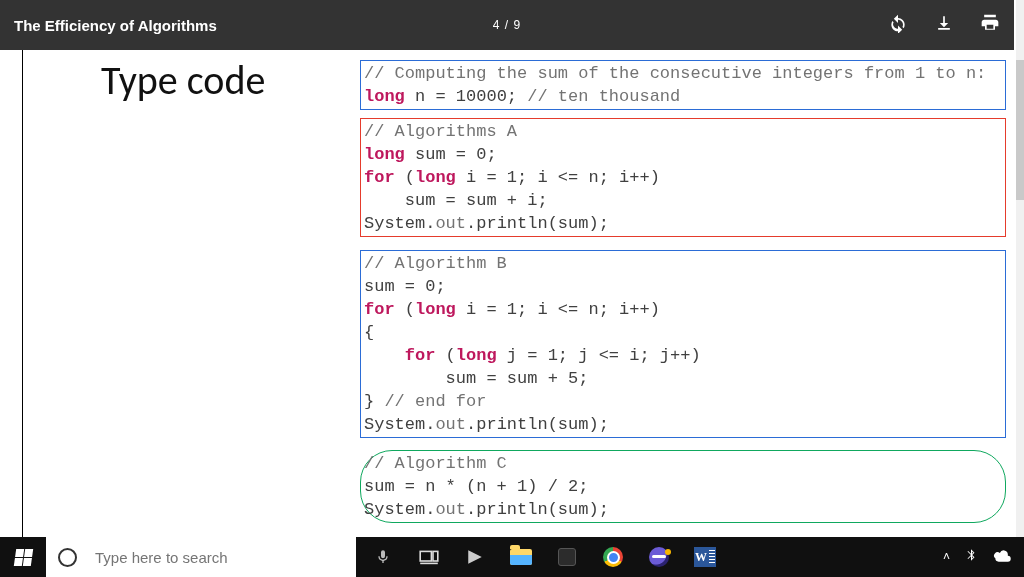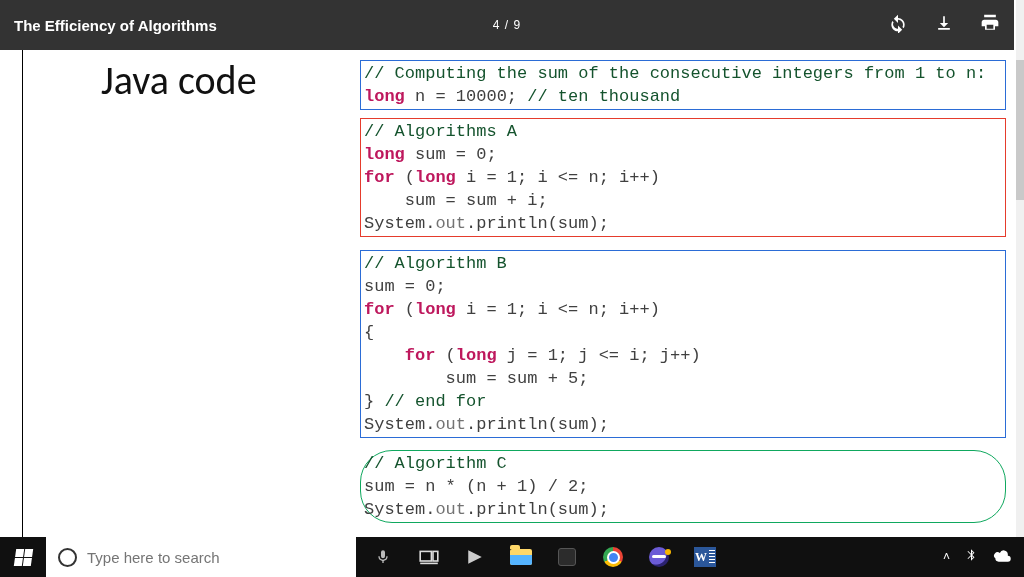--- a/index.html
+++ b/index.html
@@ -34,21 +34,21 @@
     font-family: Consolas, "Courier New", monospace;
     font-size: 17px; line-height: 23px; color: #000;
     padding: 1px 3px; background: #fff;
   }
   .codebox.blue  { border-color: #2B6CD6; }
   .codebox.red   { border-color: #E53B2C; }
   .codebox.green { border-color: #0FA85E; }
   .codebox pre { white-space: pre; margin:0; font-family: inherit; }
 
   
-  .c  { color: #14532d; }  
+  .c  { color: #737373; }  
   .k  { color: #be185d; font-weight: bold; } 
   .t  { color: #404040; }
   .id { color: #737373; }
 
   #box1 { top: 10px; }
   #box2 { top: 68px; }
   #box3 { top: 200px; }
   #box4 { top: 400px; border-radius: 32px; }
 
   
@@ -63,21 +63,21 @@
   
   .taskbar {
     position: absolute; left: 0; bottom: 0; width: 1024px; height: 40px;
     background: #101010; display: flex; align-items: center; color: #fff;
   }
   .taskbar .start {
     width: 46px; height: 40px; display:flex; align-items:center; justify-content:center;
   }
   .taskbar .search {
     display:flex; align-items:center; height:40px; width:310px;
-    background:#fff; color:#444; padding-left:12px; gap:10px;
+    background:#fff; color:#444; padding-left:12px; gap:18px;
   }
   .taskbar .search input {
     border:none; outline:none; height:38px; width:250px; font-size:15px; color:#333;
     background:transparent;
   }
   .taskbar .apps { display:flex; align-items:center; height:40px; gap:0; margin-left:4px;}
   .taskbar .apps .app {
     width:46px; height:40px; display:flex; align-items:center; justify-content:center;
   }
   .taskbar .tray {
@@ -130,21 +130,21 @@
     </span>
     <span>
       <svg width="20" height="20" viewBox="0 0 24 24">
           <path d="M19 8H5c-1.7 0-3 1.3-3 3v5h4v4h12v-4h4v-5c0-1.7-1.3-3-3-3zm-3 11H8v-5h8v5zm3-14H5V2h14v3z"></path>
         </svg>
     </span>
   </div>
 </div>
 
 <div class="slide">
-  <div class="slide-title">Java code</div>
+  <div class="slide-title">Type code</div>
 
   <div id="box1" class="codebox blue">
 <pre><span class="c">// Computing the sum of the consecutive integers from 1 to n:</span>
 <span class="k">long</span><span class="t"> n = 10000; </span><span class="c">// ten thousand</span></pre>
   </div>
 
   <div id="box2" class="codebox red">
 <pre><span class="c">// Algorithms A</span>
 <span class="k">long</span><span class="t"> sum = 0;</span>
 <span class="k">for</span><span class="t"> (</span><span class="k">long</span><span class="t"> i = 1; i &lt;= n; i++)</span>

